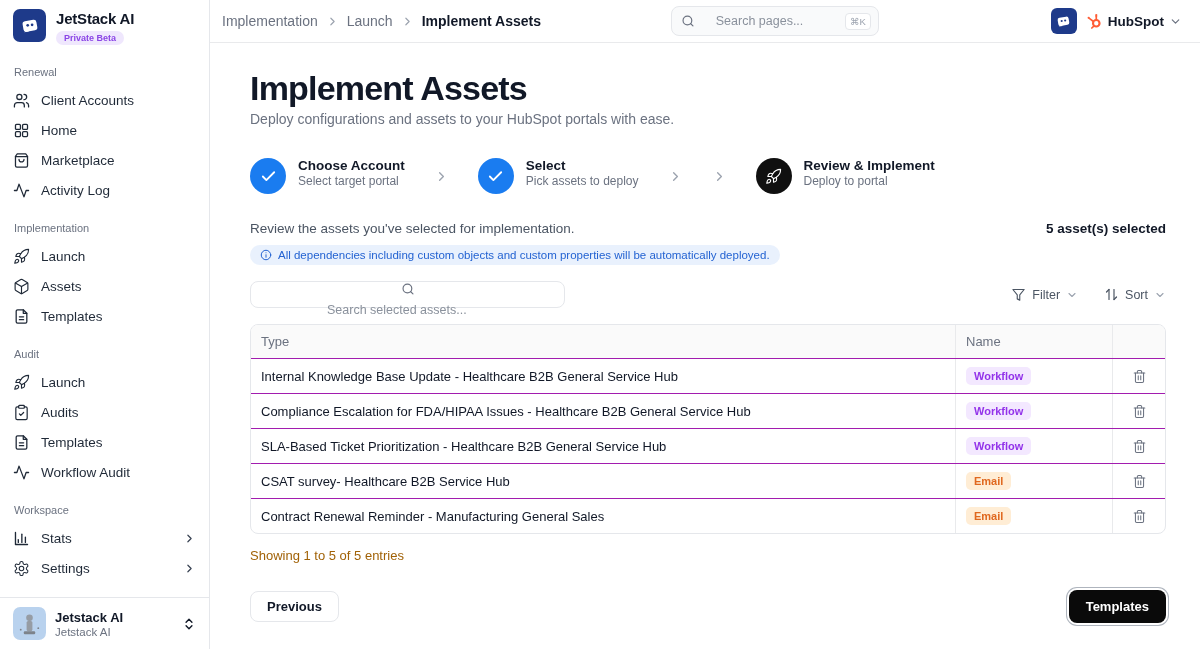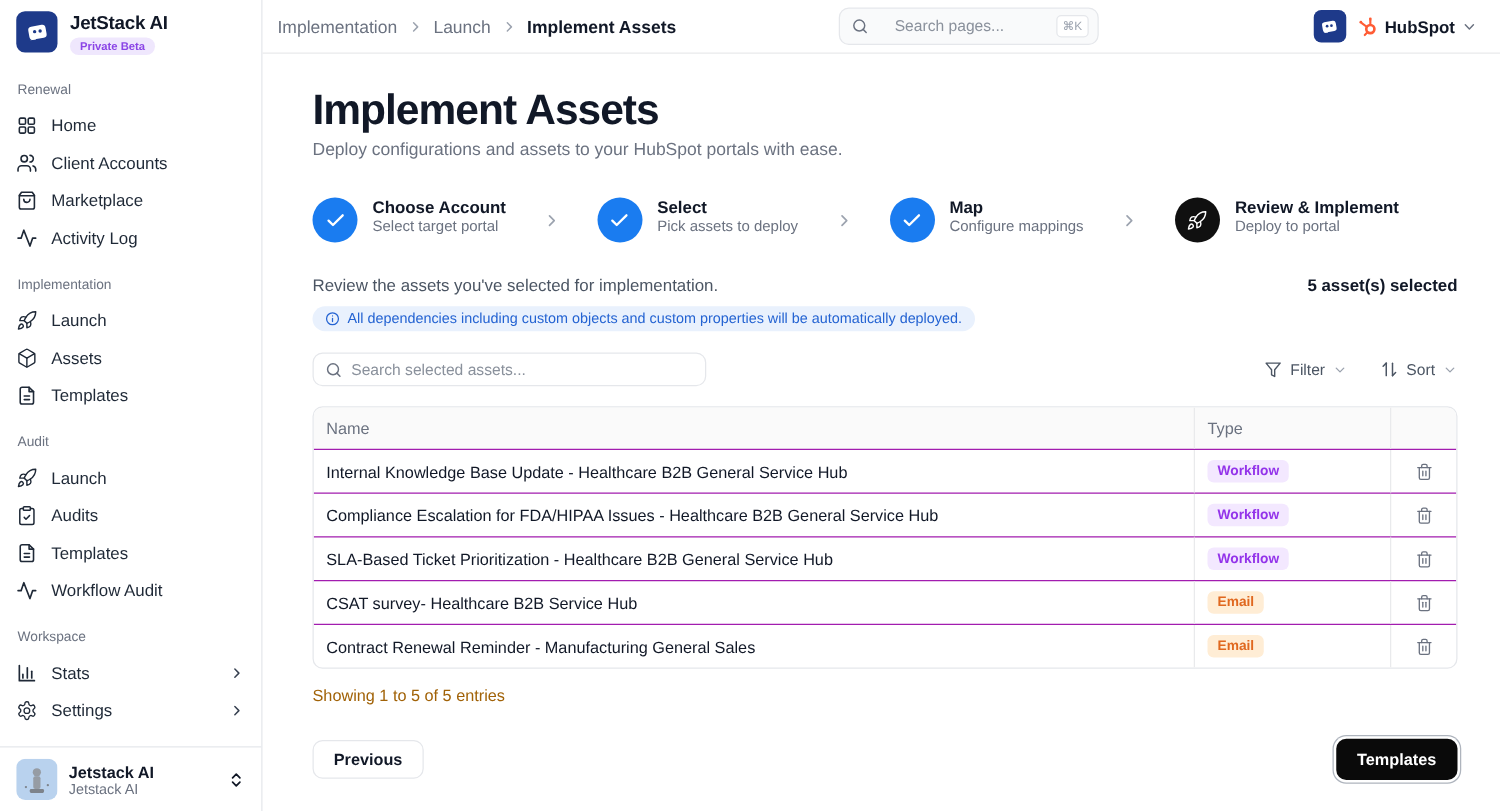--- a/index.html
+++ b/index.html
@@ -60,21 +60,21 @@
   .step-sub { font-size:12px; color:#6b7280; margin-top:1px; }
   .step-sep { width:15px; height:15px; color:#9ca3af; flex:none; }
 
   .review-row { display:flex; align-items:center; margin-top:27px; }
   .review-text { font-size:13.5px; color:#4b5563; }
   .selected-count { margin-left:auto; font-size:13.5px; font-weight:700; color:#111827; }
   .info-pill { display:inline-flex; align-items:center; gap:6px; background:#e9f1fd; color:#2463d2; border-radius:10px; padding:4px 10px; margin-top:9px; font-size:11.5px; }
   .info-pill .ic { width:12px; height:12px; flex:none; }
 
   .toolbar { display:flex; align-items:center; margin-top:16px; }
-  .asset-search { width:315px; height:27px; border:1px solid #e5e7eb; border-radius:8px; display:flex; align-items:center; gap:7px; padding:0 9px; background:#fff; }
+  .asset-search { width:315px; height:27px; border:1px solid #e5e7eb; border-radius:8px; display:flex; align-items:center; gap:7px; padding:0 9px; background:#fff;flex-direction:column; }
   .asset-search .ic { width:14px; height:14px; color:#6b7280; flex:none; }
   .asset-search input { border:none; outline:none; font-size:12.5px; color:#374151; flex:1; min-width:0; font-family:inherit; background:transparent; }
   .asset-search input::placeholder { color:#8a919c; }
   .tool-group { margin-left:auto; display:flex; align-items:center; gap:26px; }
   .tool-btn { display:flex; align-items:center; gap:6px; font-size:12.5px; color:#4b5563; cursor:pointer; }
   .tool-btn .ic { width:15px; height:15px; }
   .tool-btn .chev { width:12px; height:12px; color:#9ca3af; }
 
   .table { border:1px solid #e5e7eb; border-radius:8px; overflow:hidden; margin-top:16px; }
   .trow { display:grid; grid-template-columns:1fr 157px 53px; border-top:1px solid #a21caf; }
@@ -114,35 +114,35 @@
       </div>
       <div class="brand-text">
         <div class="brand-name">JetStack AI</div>
         <span class="brand-badge">Private Beta</span>
       </div>
     </div>
     <nav id="sidebar-sections">
         <div class="sec-label">Renewal</div>
         <div class="s-item">
           <svg class="ic" viewBox="0 0 24 24" fill="none" stroke="currentColor" stroke-width="1.8" stroke-linecap="round" stroke-linejoin="round">
+            <path d="M16 21v-2a4 4 0 0 0-4-4H6a4 4 0 0 0-4 4v2"></path>
+            <circle cx="9" cy="7" r="3.6"></circle>
+            <path d="M22 21v-2a4 4 0 0 0-3-3.85"></path>
+            <path d="M15.5 3.2a3.6 3.6 0 0 1 0 7.6"></path>
+          </svg>
+          <span>Client Accounts</span>
+        </div>
+        <div class="s-item">
+          <svg class="ic" viewBox="0 0 24 24" fill="none" stroke="currentColor" stroke-width="1.8" stroke-linecap="round" stroke-linejoin="round">
             <rect x="3.5" y="3.5" width="7" height="7" rx="1.5"></rect>
             <rect x="13.5" y="3.5" width="7" height="7" rx="1.5"></rect>
             <rect x="13.5" y="13.5" width="7" height="7" rx="1.5"></rect>
             <rect x="3.5" y="13.5" width="7" height="7" rx="1.5"></rect>
           </svg>
           <span>Home</span>
-        </div>
-        <div class="s-item">
-          <svg class="ic" viewBox="0 0 24 24" fill="none" stroke="currentColor" stroke-width="1.8" stroke-linecap="round" stroke-linejoin="round">
-            <path d="M16 21v-2a4 4 0 0 0-4-4H6a4 4 0 0 0-4 4v2"></path>
-            <circle cx="9" cy="7" r="3.6"></circle>
-            <path d="M22 21v-2a4 4 0 0 0-3-3.85"></path>
-            <path d="M15.5 3.2a3.6 3.6 0 0 1 0 7.6"></path>
-          </svg>
-          <span>Client Accounts</span>
         </div>
         <div class="s-item">
           <svg class="ic" viewBox="0 0 24 24" fill="none" stroke="currentColor" stroke-width="1.8" stroke-linecap="round" stroke-linejoin="round">
             <path d="M6 2.5 3.5 6v13.5a2 2 0 0 0 2 2h13a2 2 0 0 0 2-2V6L18 2.5z"></path>
             <line x1="3.5" y1="6.5" x2="20.5" y2="6.5"></line>
             <path d="M15.5 10.5a3.5 3.5 0 0 1-7 0"></path>
           </svg>
           <span>Marketplace</span>
         </div>
         <div class="s-item">
@@ -332,31 +332,20 @@
               </svg>
             </div>
             <div>
               <div class="step-title">Select</div>
               <div class="step-sub">Pick assets to deploy</div>
             </div>
           </div>
           <svg class="step-sep" viewBox="0 0 24 24" fill="none" stroke="currentColor" stroke-width="2.2" stroke-linecap="round" stroke-linejoin="round">
             <polyline points="9 18 15 12 9 6"></polyline>
           </svg>
-          <div class="step">
-            <div class="step-circle done">
-              <svg class="ic" viewBox="0 0 24 24" fill="none" stroke="currentColor" stroke-width="2.6" stroke-linecap="round" stroke-linejoin="round">
-                <polyline points="20 6 9 17 4 12"></polyline>
-              </svg>
-            </div>
-            <div>
-              <div class="step-title">Map</div>
-              <div class="step-sub">Configure mappings</div>
-            </div>
-          </div>
           <svg class="step-sep" viewBox="0 0 24 24" fill="none" stroke="currentColor" stroke-width="2.2" stroke-linecap="round" stroke-linejoin="round">
             <polyline points="9 18 15 12 9 6"></polyline>
           </svg>
           <div class="step">
             <div class="step-circle current">
               <svg class="ic" viewBox="0 0 24 24" fill="none" stroke="currentColor" stroke-width="1.6" stroke-linecap="round" stroke-linejoin="round">
                 <path d="M4.5 16.5c-1.5 1.26-2 5-2 5s3.74-.5 5-2c.71-.84.7-2.13-.09-2.91a2.18 2.18 0 0 0-2.91-.09z"></path>
                 <path d="m12 15-3-3a22 22 0 0 1 2-3.95A12.88 12.88 0 0 1 22 2c0 2.72-.78 7.5-6 11a22.35 22.35 0 0 1-4 2z"></path>
                 <path d="M9 12H4s.55-3.03 2-4c1.62-1.08 5 0 5 0"></path>
                 <path d="M12 15v5s3.03-.55 4-2c1.08-1.62 0-5 0-5"></path>
@@ -411,22 +400,22 @@
             <span>Sort</span>
             <svg class="chev" viewBox="0 0 24 24" fill="none" stroke="currentColor" stroke-width="2.2" stroke-linecap="round" stroke-linejoin="round">
                 <polyline points="6 9 12 15 18 9"></polyline>
               </svg>
           </div>
         </div>
       </div>
 
       <div class="table" id="assets-table">
           <div class="trow thead">
+            <div class="cell">Type</div>
             <div class="cell">Name</div>
-            <div class="cell">Type</div>
             <div class="cell"></div>
           </div>
           <div class="trow">
             <div class="cell name-cell">Internal Knowledge Base Update - Healthcare B2B General Service Hub</div>
             <div class="cell">
               <span class="badge badge-workflow">Workflow</span>
             </div>
             <div class="cell trash-cell">
               <button class="trash-btn">
                 <svg class="ic" viewBox="0 0 24 24" fill="none" stroke="currentColor" stroke-width="1.7" stroke-linecap="round" stroke-linejoin="round">

